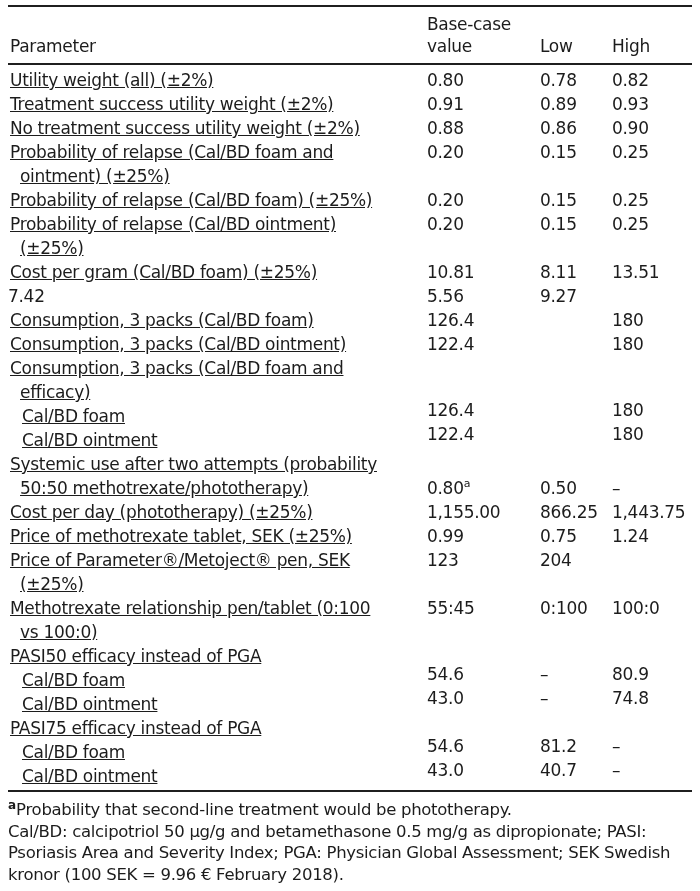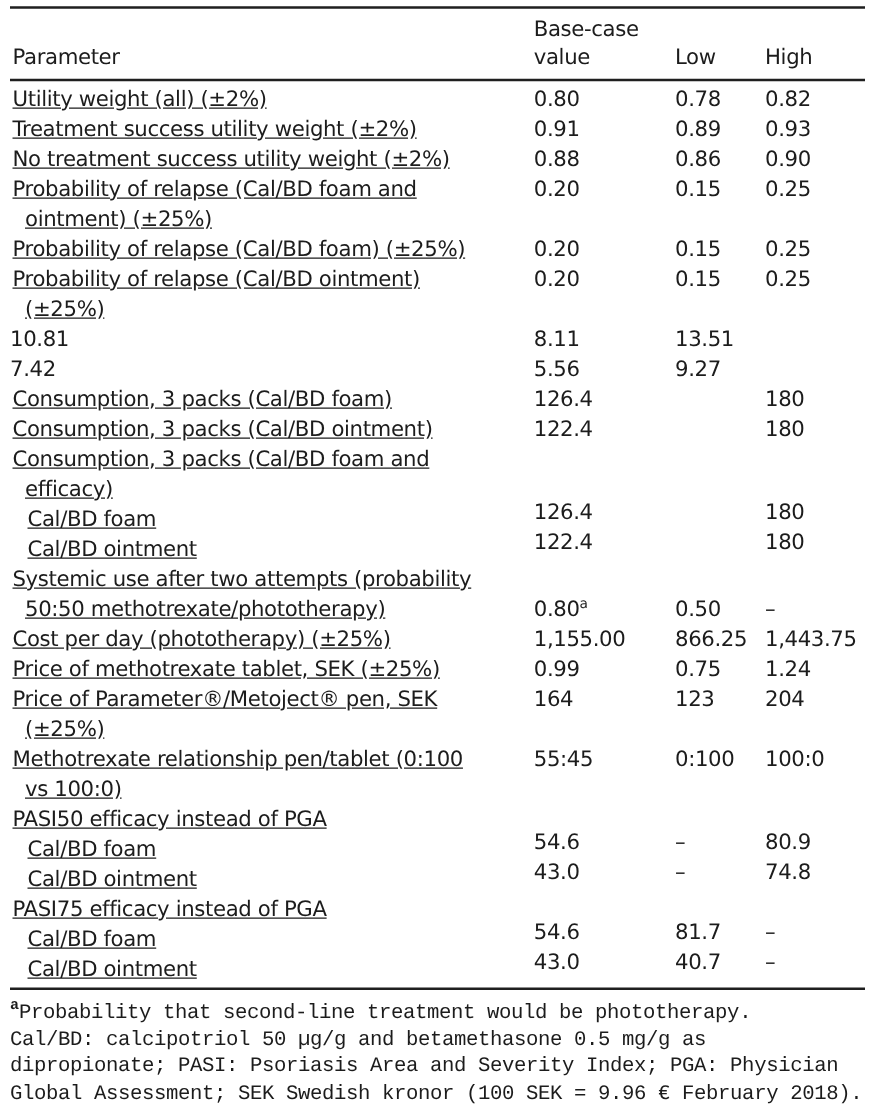--- a/index.html
+++ b/index.html
@@ -43,21 +43,21 @@
   .row.vals-bottom .num { align-self: end; }
   sup { font-size: 11px; line-height: 0; vertical-align: super; letter-spacing: 0; }
 
   
   .footnotes {
     margin: 0 8px;
     padding-top: 7px;
     font-size: 16.5px;
     line-height: 21.5px;
   }
-  .footnotes p { margin: 0; font-family: Liberation Mono, monospace; }
+  .footnotes p { margin: 0; }
   .footnotes sup.note-a { font-weight: bold; font-size: 12px; }
 </style>
 </head>
 <body>
 
 <div class="page">
 
   <div class="tbl">
     <hr class="rule top">
 
@@ -118,20 +118,23 @@
         <div class="grid-row row">
           <div class="param">
             <div class="pline">Probability of relapse (Cal/BD ointment)</div>
             <div class="pline cont">(±25%)</div>
           </div>
           <div class="num"><span>0.20</span></div>
           <div class="num"><span>0.15</span></div>
           <div class="num"><span>0.25</span></div>
         </div>
         <div class="grid-row row">
+          <div class="param">
+            <div class="pline">Cost per gram (Cal/BD foam) (±25%)</div>
+          </div>
           <div class="num"><span>10.81</span></div>
           <div class="num"><span>8.11</span></div>
           <div class="num"><span>13.51</span></div>
         </div>
         <div class="grid-row row">
           <div class="num"><span>7.42</span></div>
           <div class="num"><span>5.56</span></div>
           <div class="num"><span>9.27</span></div>
         </div>
         <div class="grid-row row">
@@ -198,21 +201,20 @@
           </div>
           <div class="num"><span>0.99</span></div>
           <div class="num"><span>0.75</span></div>
           <div class="num"><span>1.24</span></div>
         </div>
         <div class="grid-row row">
           <div class="param">
             <div class="pline">Price of Parameter®/Metoject® pen, SEK</div>
             <div class="pline cont">(±25%)</div>
           </div>
-          <div class="num"><span>164</span></div>
           <div class="num"><span>123</span></div>
           <div class="num"><span>204</span></div>
         </div>
         <div class="grid-row row">
           <div class="param">
             <div class="pline">Methotrexate relationship pen/tablet (0:100</div>
             <div class="pline cont">vs 100:0)</div>
           </div>
           <div class="num"><span>55:45</span></div>
           <div class="num"><span>0:100</span></div>
@@ -248,21 +250,21 @@
           </div>
           <div class="num"></div>
           <div class="num"></div>
           <div class="num"></div>
         </div>
         <div class="grid-row row vals-raised">
           <div class="param">
             <div class="pline sub">Cal/BD foam</div>
           </div>
           <div class="num"><span>54.6</span></div>
-          <div class="num"><span>81.7</span></div>
+          <div class="num"><span>81.2</span></div>
           <div class="num"><span>–</span></div>
         </div>
         <div class="grid-row row vals-raised">
           <div class="param">
             <div class="pline sub">Cal/BD ointment</div>
           </div>
           <div class="num"><span>43.0</span></div>
           <div class="num"><span>40.7</span></div>
           <div class="num"><span>–</span></div>
         </div>

